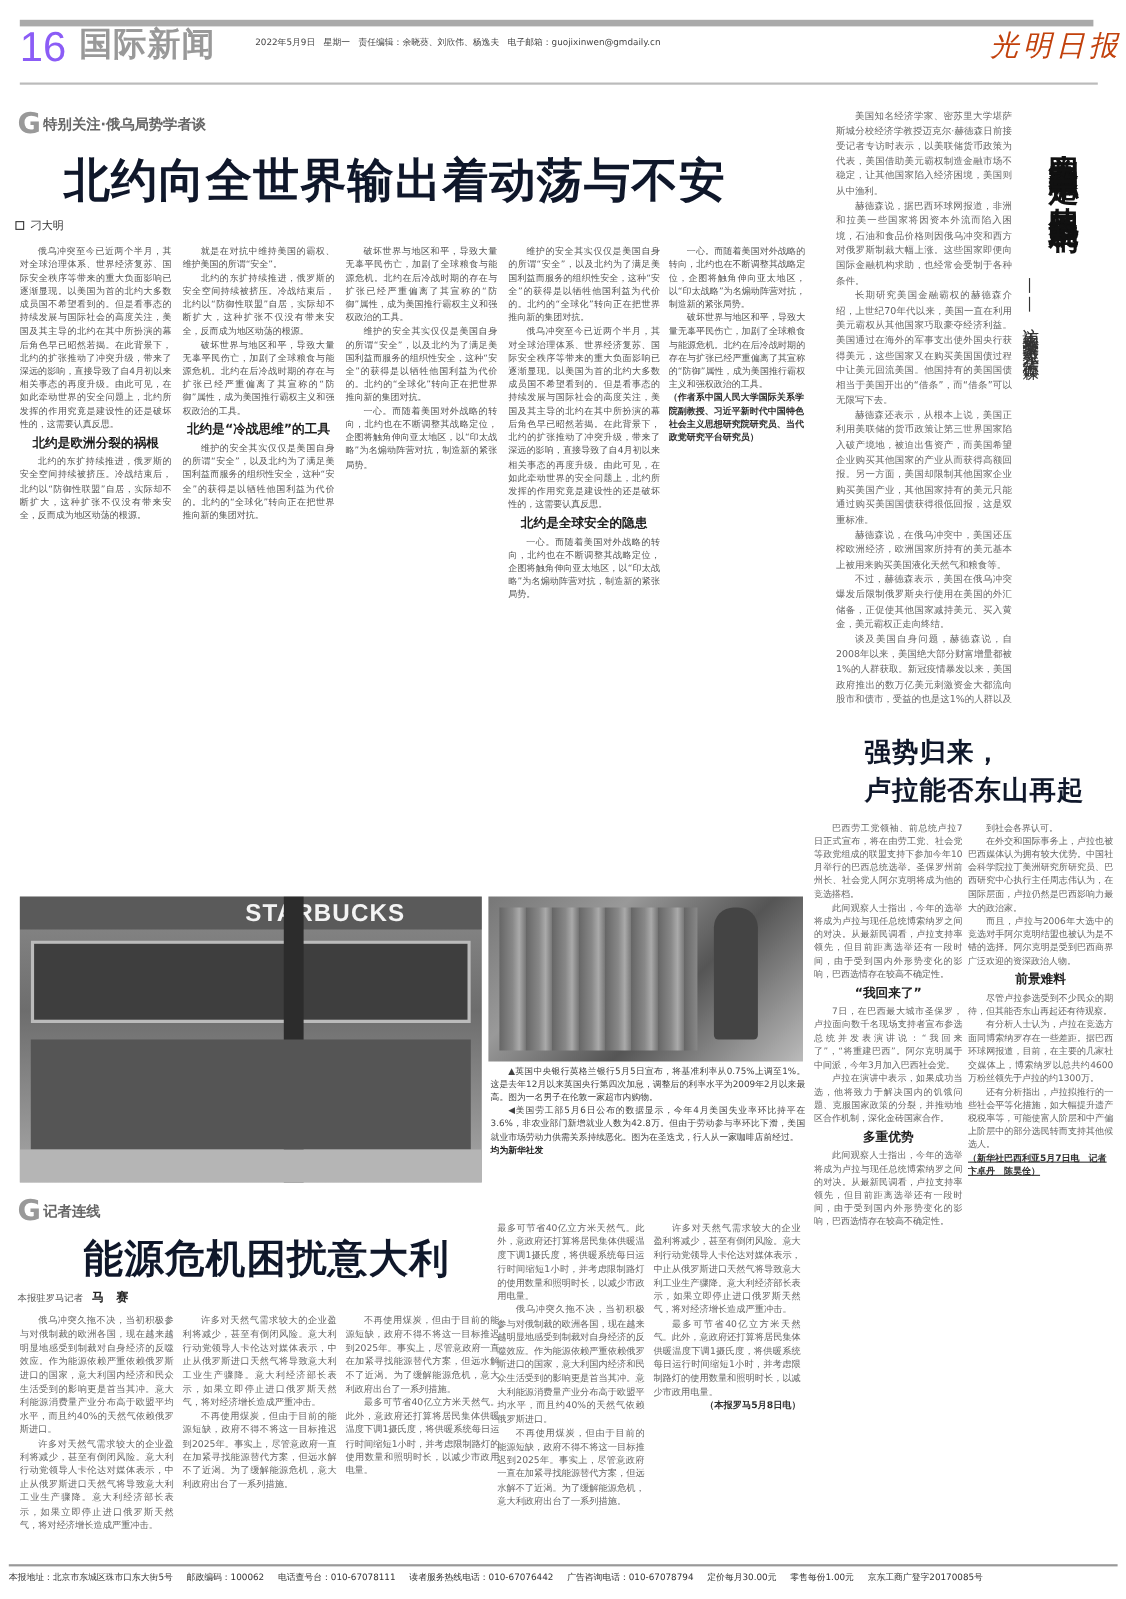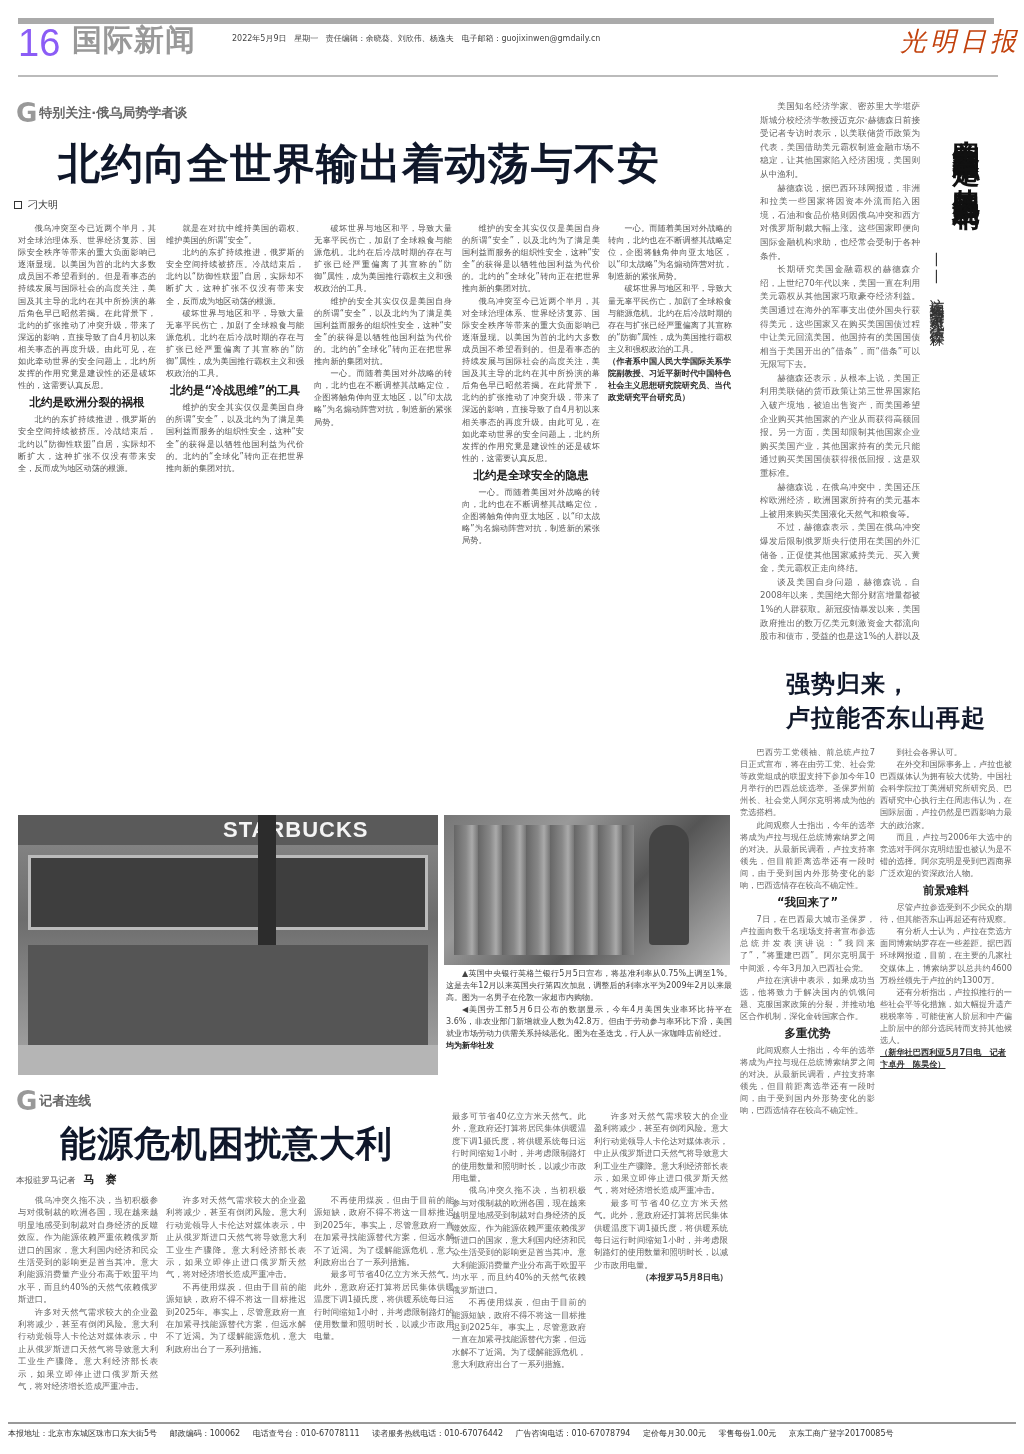--- a/index.html
+++ b/index.html
@@ -137,21 +137,21 @@
 <div class="caption" style="left:446px;top:968px;width:286px;">
   <p>▲英国中央银行英格兰银行5月5日宣布，将基准利率从0.75%上调至1%。这是去年12月以来英国央行第四次加息，调整后的利率水平为2009年2月以来最高。图为一名男子在伦敦一家超市内购物。</p>
   <p>◀美国劳工部5月6日公布的数据显示，今年4月美国失业率环比持平在3.6%，非农业部门新增就业人数为42.8万。但由于劳动参与率环比下滑，美国就业市场劳动力供需关系持续恶化。图为在圣迭戈，行人从一家咖啡店前经过。</p>
   <p class="credit">均为新华社发</p>
 </div>
 
 <div class="kicker" style="left:16px;top:1088px;">
   <span class="g">G</span>
   <span>记者连线</span>
 </div>
-<div class="headline" style="left:16px;top:1120px;font-size:36px;font-family:'DejaVu Serif',serif;">能源危机困扰意大利</div>
+<div class="headline" style="left:32px;top:1120px;font-size:36px;font-family:'DejaVu Serif',serif;">能源危机困扰意大利</div>
 <div class="byline" style="left:16px;top:1172px;font-size:8.5px;color:#555;">
   <span>本报驻罗马记者</span>&nbsp;&nbsp;
   <span style="font-weight:bold;font-size:11px;color:#222;">马　赛</span>
 </div>
 <div class="col" style="left:18px;top:1194px;width:140px;height:222px;color:#666;font-size:8.4px;line-height:12.4px;">
   <p>俄乌冲突久拖不决，当初积极参与对俄制裁的欧洲各国，现在越来越明显地感受到制裁对自身经济的反噬效应。作为能源依赖严重依赖俄罗斯进口的国家，意大利国内经济和民众生活受到的影响更是首当其冲。意大利能源消费量产业分布高于欧盟平均水平，而且约40%的天然气依赖俄罗斯进口。</p>
   <p>许多对天然气需求较大的企业盈利将减少，甚至有倒闭风险。意大利行动党领导人卡伦达对媒体表示，中止从俄罗斯进口天然气将导致意大利工业生产骤降。意大利经济部长表示，如果立即停止进口俄罗斯天然气，将对经济增长造成严重冲击。</p>
 </div>
 <div class="col" style="left:166px;top:1194px;width:140px;height:222px;color:#666;font-size:8.4px;line-height:12.4px;">
   <p>许多对天然气需求较大的企业盈利将减少，甚至有倒闭风险。意大利行动党领导人卡伦达对媒体表示，中止从俄罗斯进口天然气将导致意大利工业生产骤降。意大利经济部长表示，如果立即停止进口俄罗斯天然气，将对经济增长造成严重冲击。</p>

